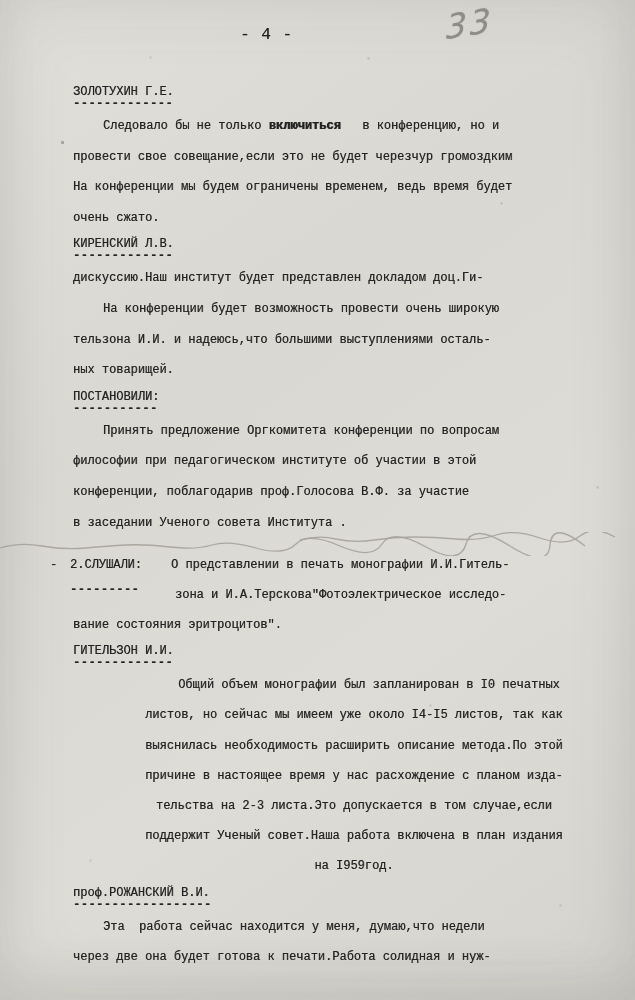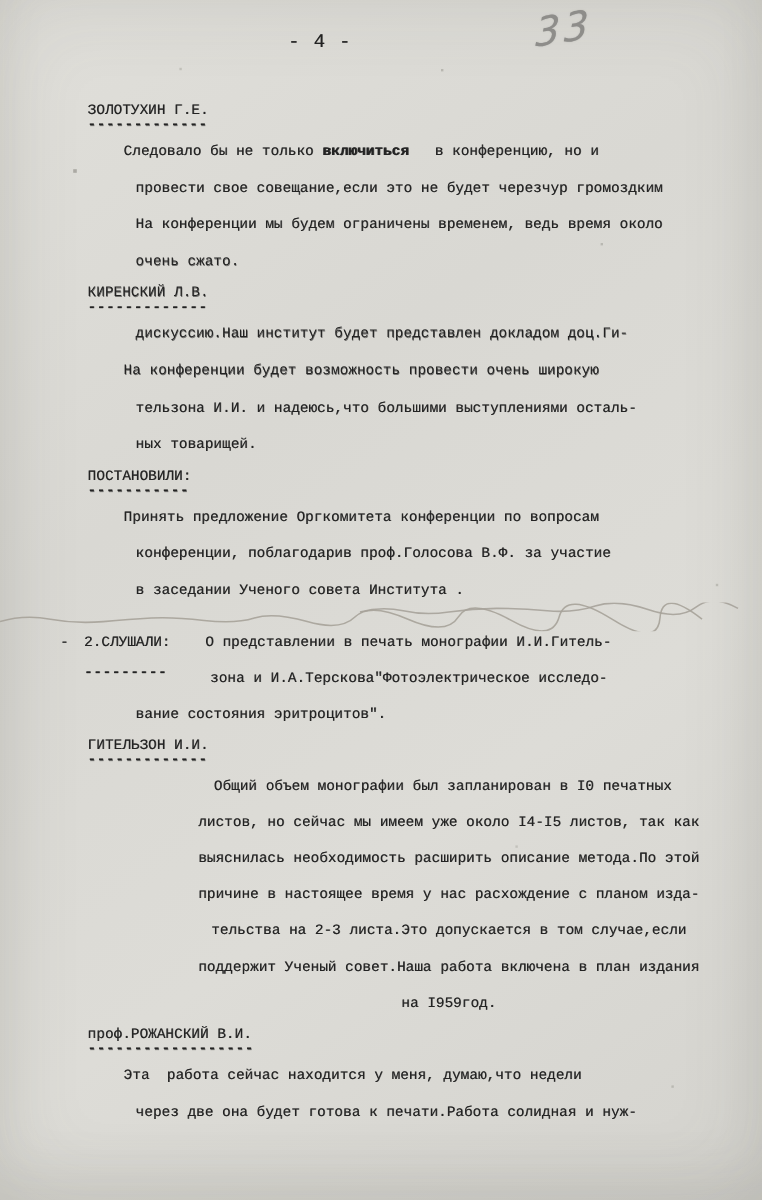--- a/index.html
+++ b/index.html
@@ -21,21 +21,21 @@
   .typed{ text-shadow:0.4px 0.4px 0.5px rgba(25,25,25,0.55); }
   .page-number{position:absolute;top:26px;left:240px;font-size:16px;letter-spacing:1px;white-space:pre;}
   .annotation{
     position:absolute;top:4px;left:446px;
     font-family:"DejaVu Sans",sans-serif;font-style:italic;
     font-size:33px;color:#8e8d8a;transform:rotate(-9deg) skewX(-10deg);
     text-shadow:0 0 1px rgba(140,140,138,.6);letter-spacing:3px;
   }
   .flow{position:absolute;top:78px;left:0;width:635px;font-size:12px;}
   .line{line-height:30.6px;white-space:pre;}
-  .body-left{padding-left:73px;margin-left:40px;}
+  .body-left{padding-left:73px;}
   .first{padding-left:103px;}
   .name{line-height:16px;margin-top:6px;padding-left:73px;white-space:pre;}
   .nm2{margin-top:3px;}
   .ul{line-height:8px;height:11px;padding-left:73px;font-weight:700;letter-spacing:.5px;white-space:pre;overflow:hidden;}
   .wavy{display:block;margin-top:-6px;margin-bottom:-6px;}
   .row{display:flex;padding-left:50px;line-height:30px;white-space:pre;}
   .dashcol{width:20px;flex:none;}
   .labelcol{width:101px;flex:none;}
   .ulcol{width:101px;flex:none;font-weight:700;line-height:14px;margin-top:3px;letter-spacing:.5px;overflow:hidden;}
   .s2off{padding-left:4px;}
@@ -51,37 +51,38 @@
   <div class="page-number typed">- 4 -</div>
   <div class="annotation">33</div>
 
   <div class="flow">
 
     <div class="name typed">ЗОЛОТУХИН Г.Е.</div>
     <div class="ul typed">-------------</div>
     <div>
       <div class="line first typed"><span>Следовало бы не только </span><span class="overstruck">включиться</span><span>   в конференцию, но и</span></div>
       <div class="line body-left typed">провести свое совещание,если это не будет черезчур громоздким</div>
-      <div class="line body-left typed">На конференции мы будем ограничены временем, ведь время около</div>
+      <div class="line body-left typed">На конференции мы будем ограничены временем, ведь время будет</div>
       <div class="line body-left typed">очень сжато.</div>
     </div>
 
     <div class="name nm2 typed">КИРЕНСКИЙ Л.В.</div>
     <div class="ul typed">-------------</div>
     <div>
       <div class="line body-left typed">дискуссию.Наш институт будет представлен докладом доц.Ги-</div>
       <div class="line first typed">На конференции будет возможность провести очень широкую</div>
       <div class="line body-left typed">тельзона И.И. и надеюсь,что большими выступлениями осталь-</div>
       <div class="line body-left typed">ных товарищей.</div>
     </div>
 
     <div class="name nm2 typed">ПОСТАНОВИЛИ:</div>
     <div class="ul typed">-----------</div>
     <div>
       <div class="line first typed">Принять предложение Оргкомитета конференции по вопросам</div>
+      <div class="line body-left typed">философии при педагогическом институте об участии в этой</div>
       <div class="line body-left typed">конференции, поблагодарив проф.Голосова В.Ф. за участие</div>
       <div class="line body-left typed">в заседании Ученого совета Института .</div>
     </div>
 
     <svg class="wavy" width="635" height="24" viewBox="0 0 635 24">
       <path d="M300,8 q18,-5 36,-1 t38,1 t40,-3 t42,2 t40,-4 t44,3 t40,-2 t35,1" fill="none" stroke="#a39f96" stroke-width="1.3" opacity="0.85"></path>
       <path d="M0,16 q20,-6 42,-2 t44,2 t40,-3 t44,2 t42,-2 t44,3 t40,-4 t44,2 t42,-2 t44,3 t40,-3 t44,2 t40,-1 t35,1" fill="none" stroke="#a6a299" stroke-width="1.3" opacity="0.9"></path>
     </svg>
 
     <div class="row typed">

